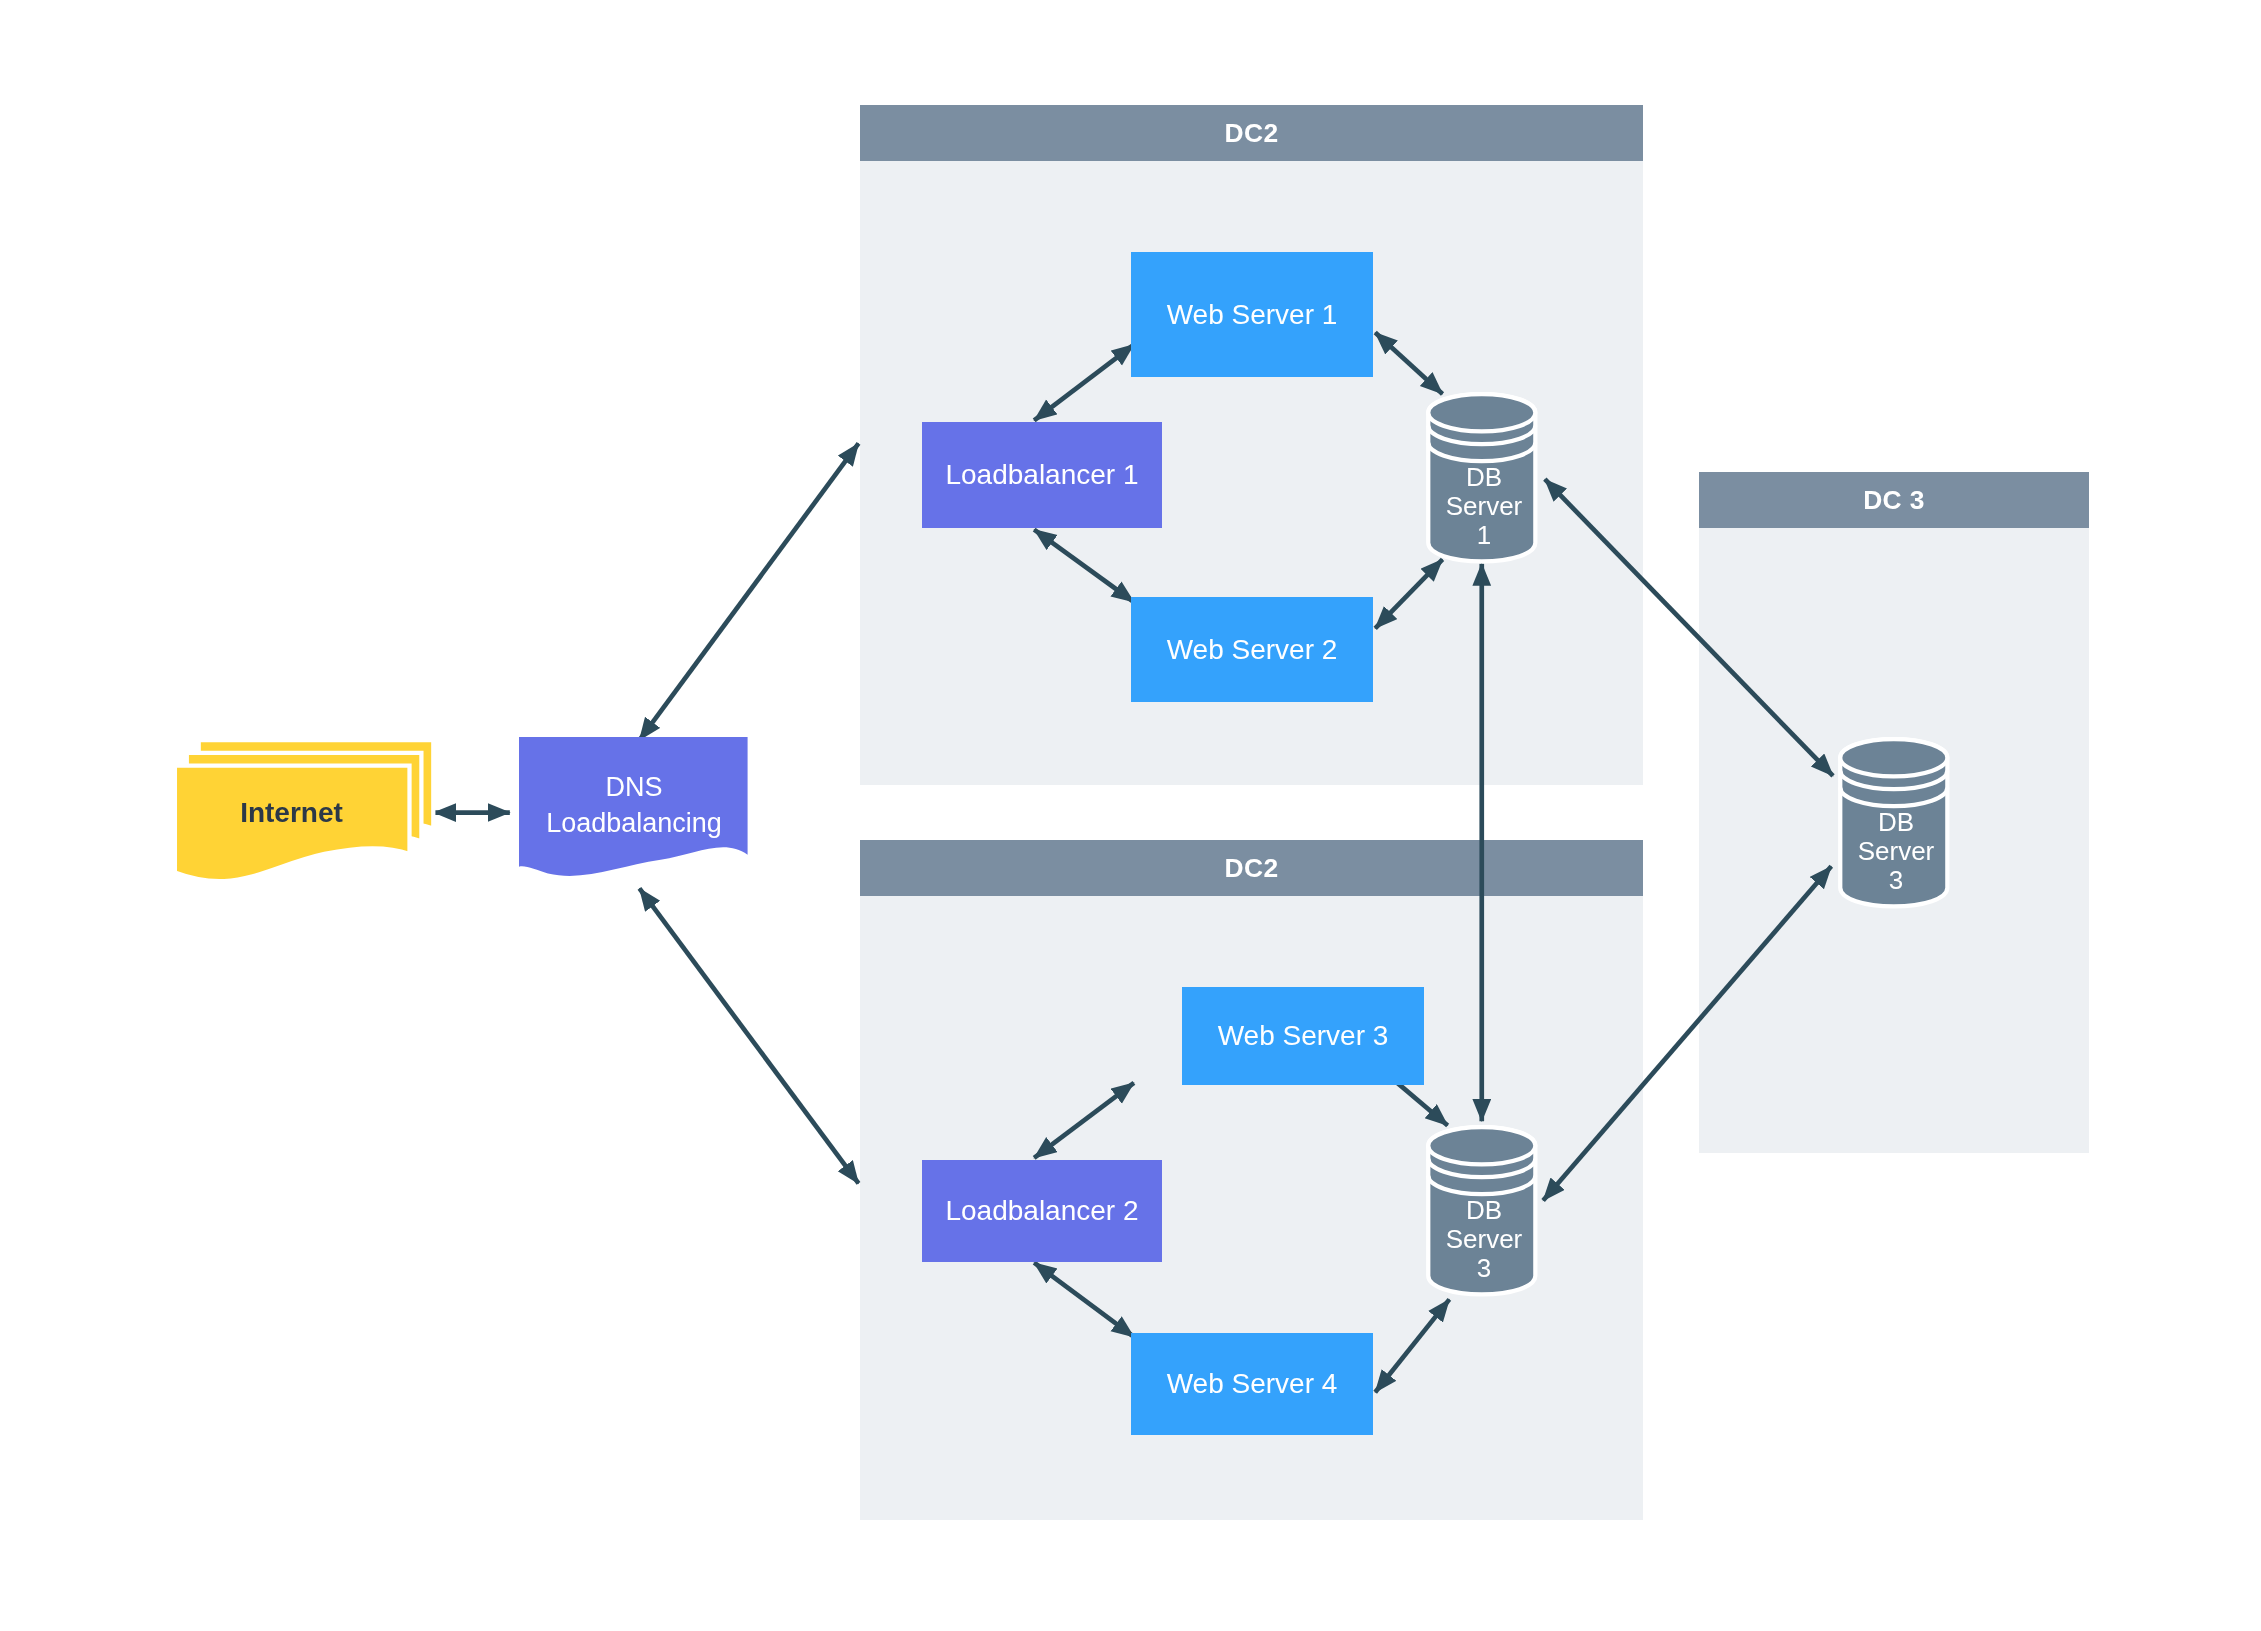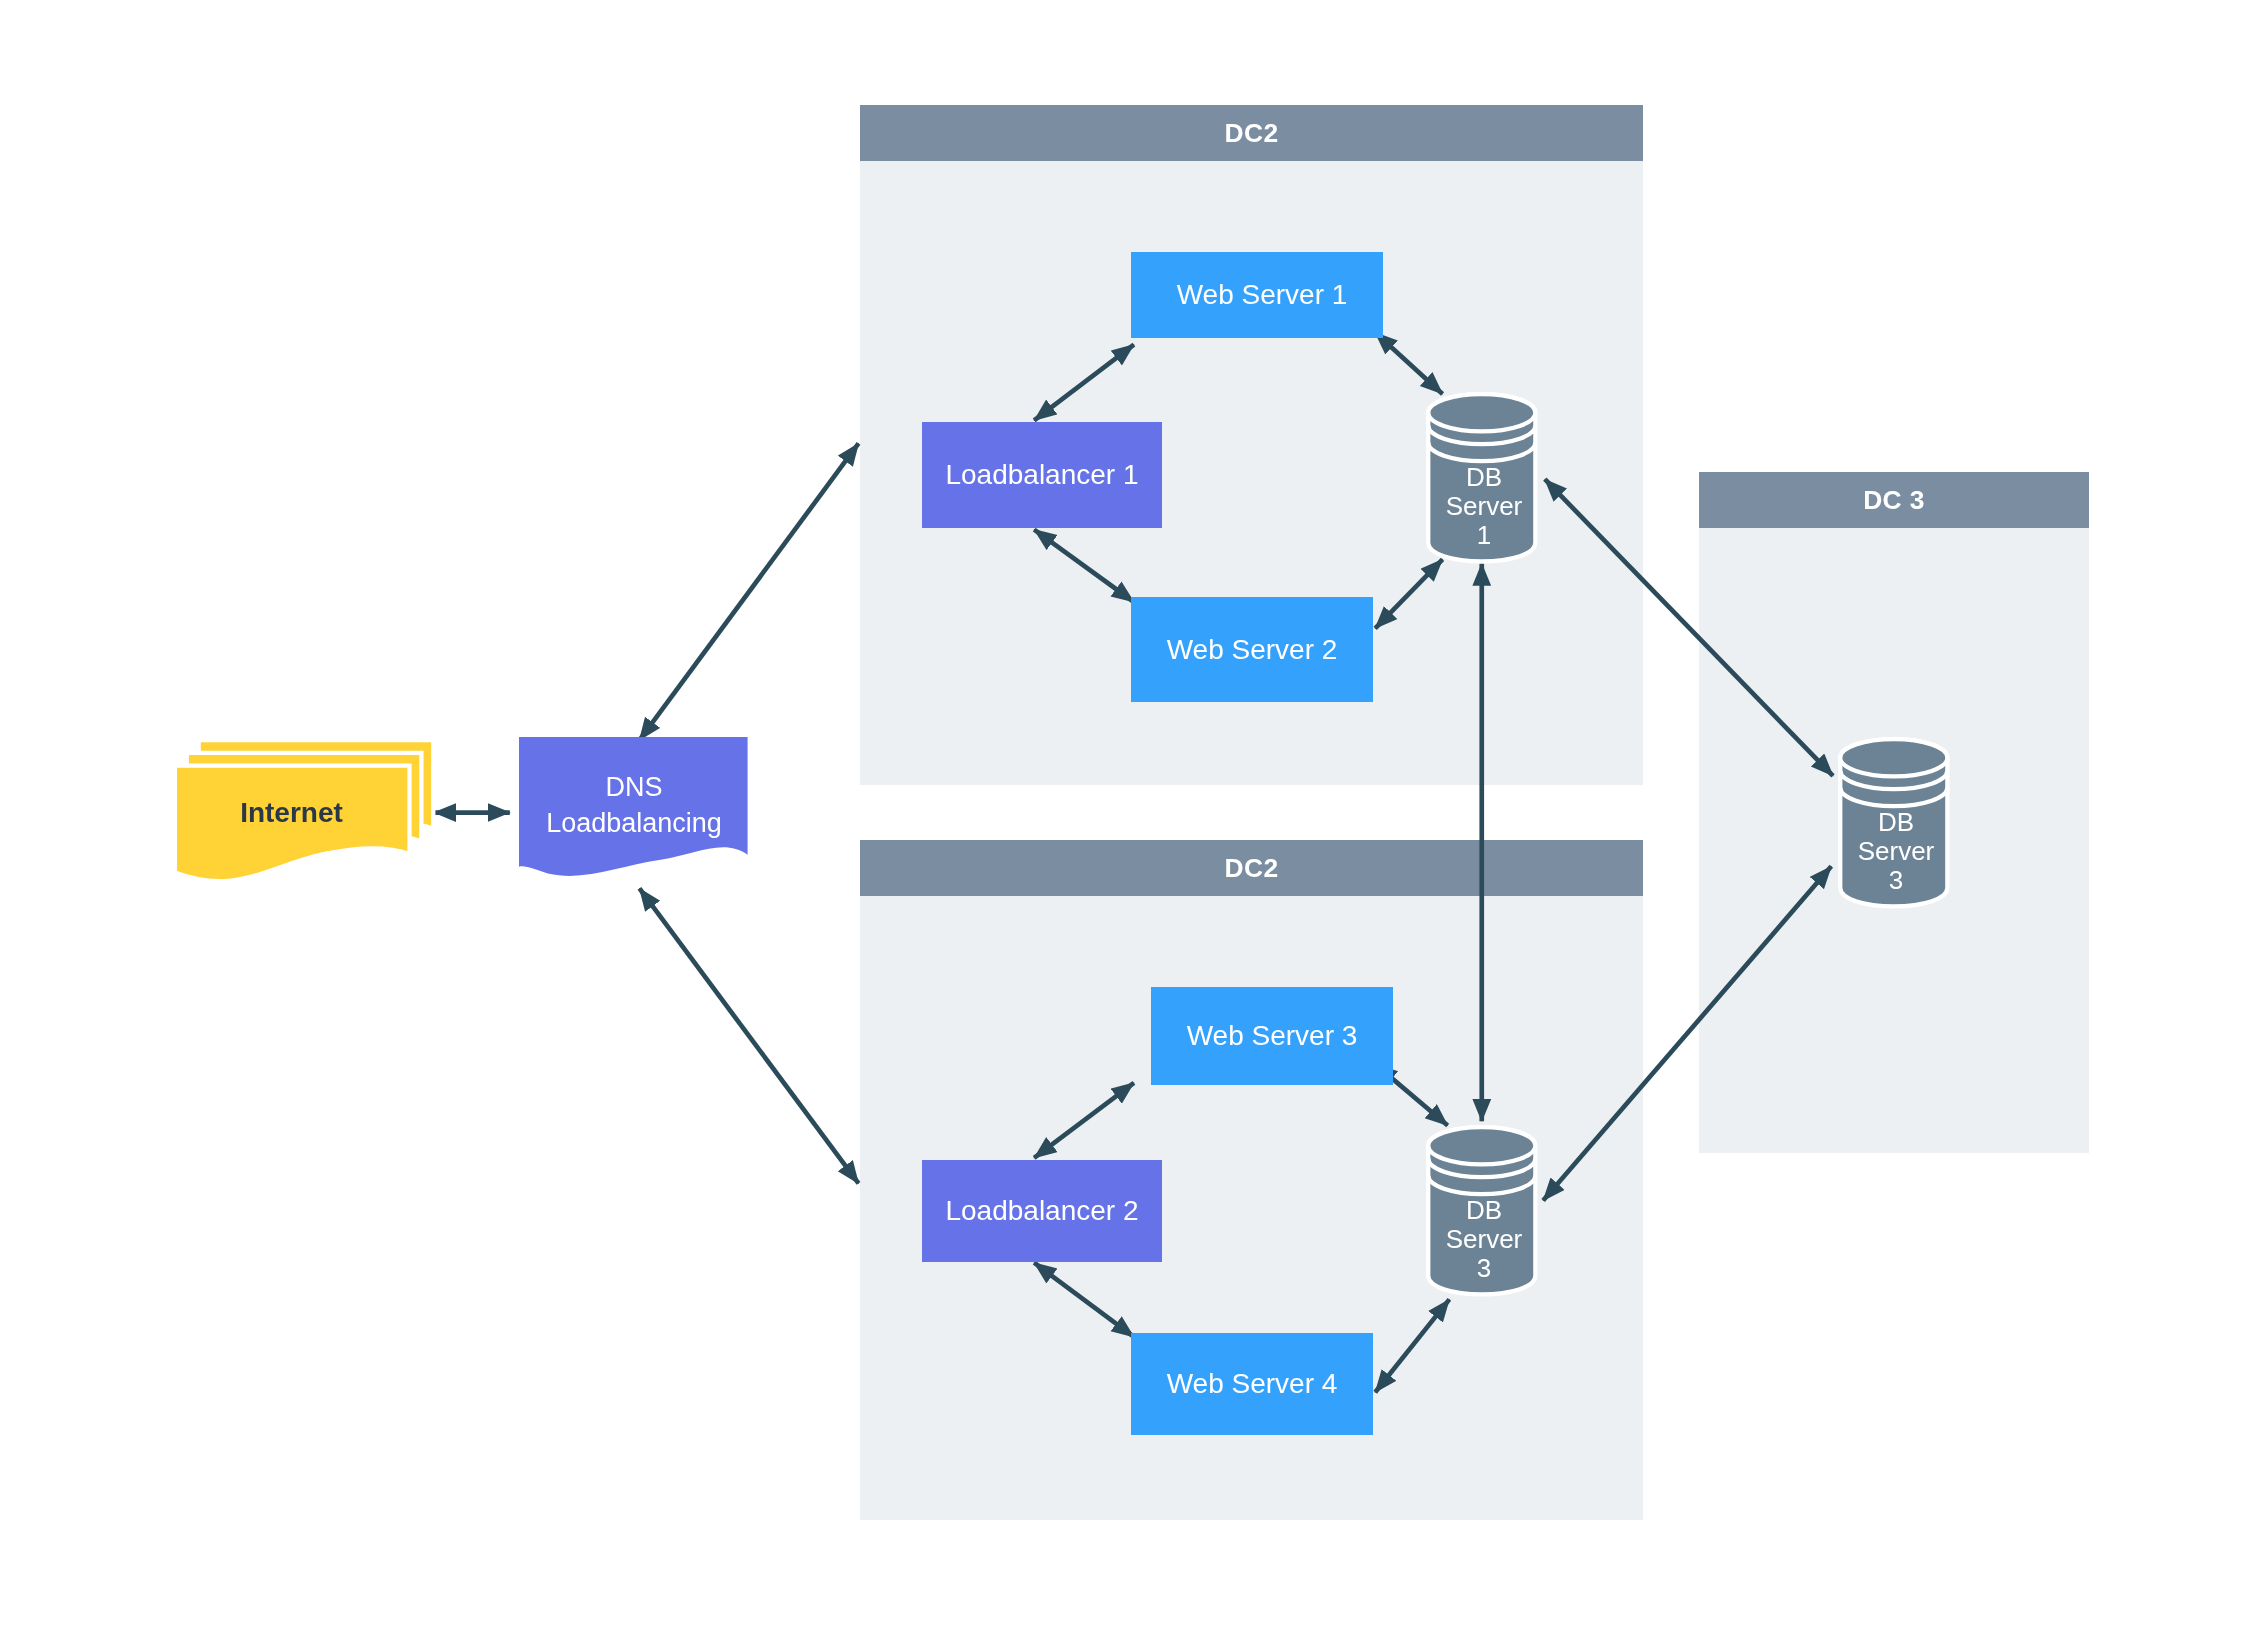--- a/index.html
+++ b/index.html
@@ -104,33 +104,33 @@
     <span>Internet</span>
   </div>
 
   <svg class="shape" style="left:519px; top:737px;" width="232" height="157" viewBox="0 0 272 184">
     <path fill="#6672e8" d="M0,0 H268 V138 C240,118 206,138 166,144 C118,151 76,170 34,160 C20,156 8,150 0,152 Z"></path>
   </svg>
   <div class="shape-label dns-label" style="left:523px; top:749px; width:222px; height:111px;">
     <span>DNS Loadbalancing</span>
   </div>
 
-  <div class="node ws" style="left:1131px; top:252px; width:242px; height:86px;padding-left:10px;">
+  <div class="node ws" style="left:1131px; top:252px; width:242px; height:125px;">
     <span>Web Server 1</span>
   </div>
 
   <div class="node lb" style="left:915px; top:422px; width:240px; height:106px;">
     <span>Loadbalancer 1</span>
   </div>
 
   <div class="node ws" style="left:1131px; top:597px; width:242px; height:105px;">
     <span>Web Server 2</span>
   </div>
 
-  <div class="node ws" style="left:1151px; top:987px; width:242px; height:98px;">
+  <div class="node ws" style="left:1182px; top:987px; width:242px; height:98px;">
     <span>Web Server 3</span>
   </div>
 
   <div class="node lb" style="left:915px; top:1160px; width:240px; height:102px;">
     <span>Loadbalancer 2</span>
   </div>
 
   <div class="node ws" style="left:1131px; top:1333px; width:242px; height:102px;">
     <span>Web Server 4</span>
   </div>

